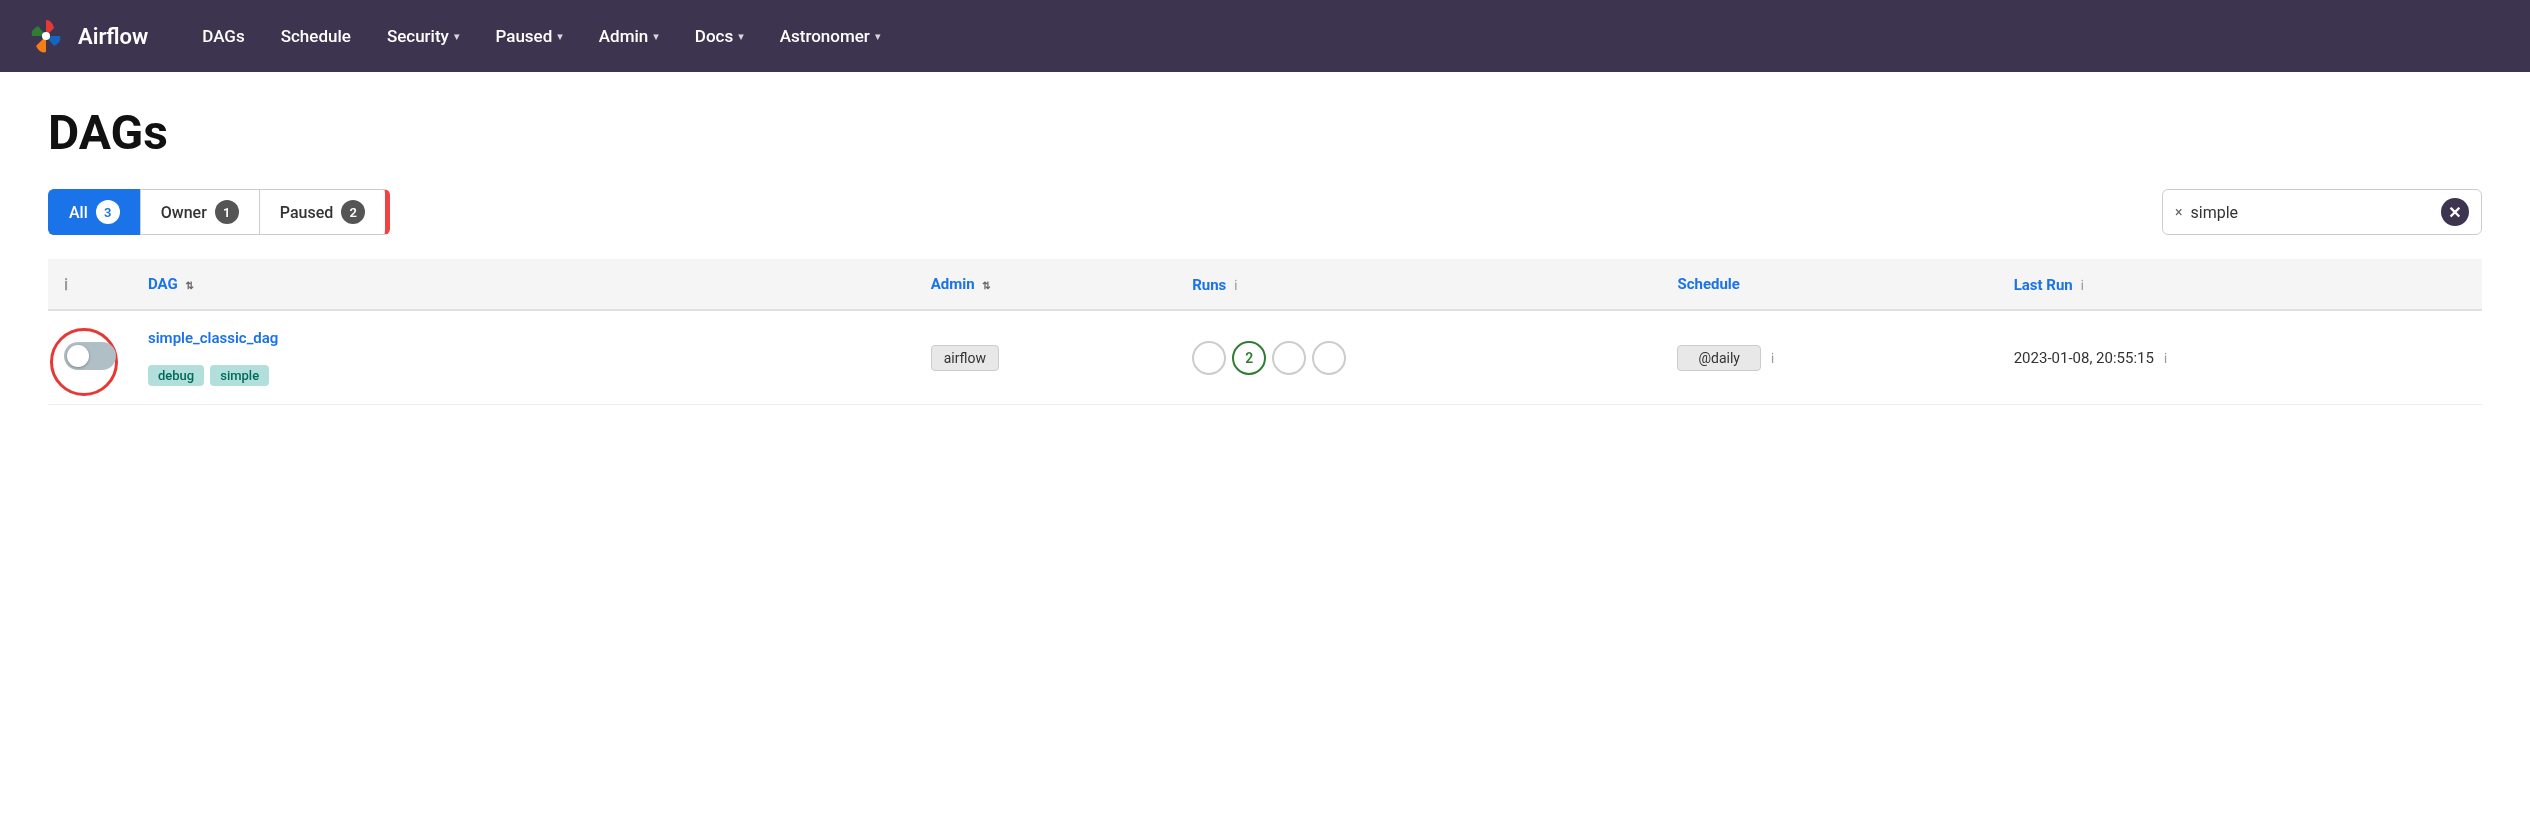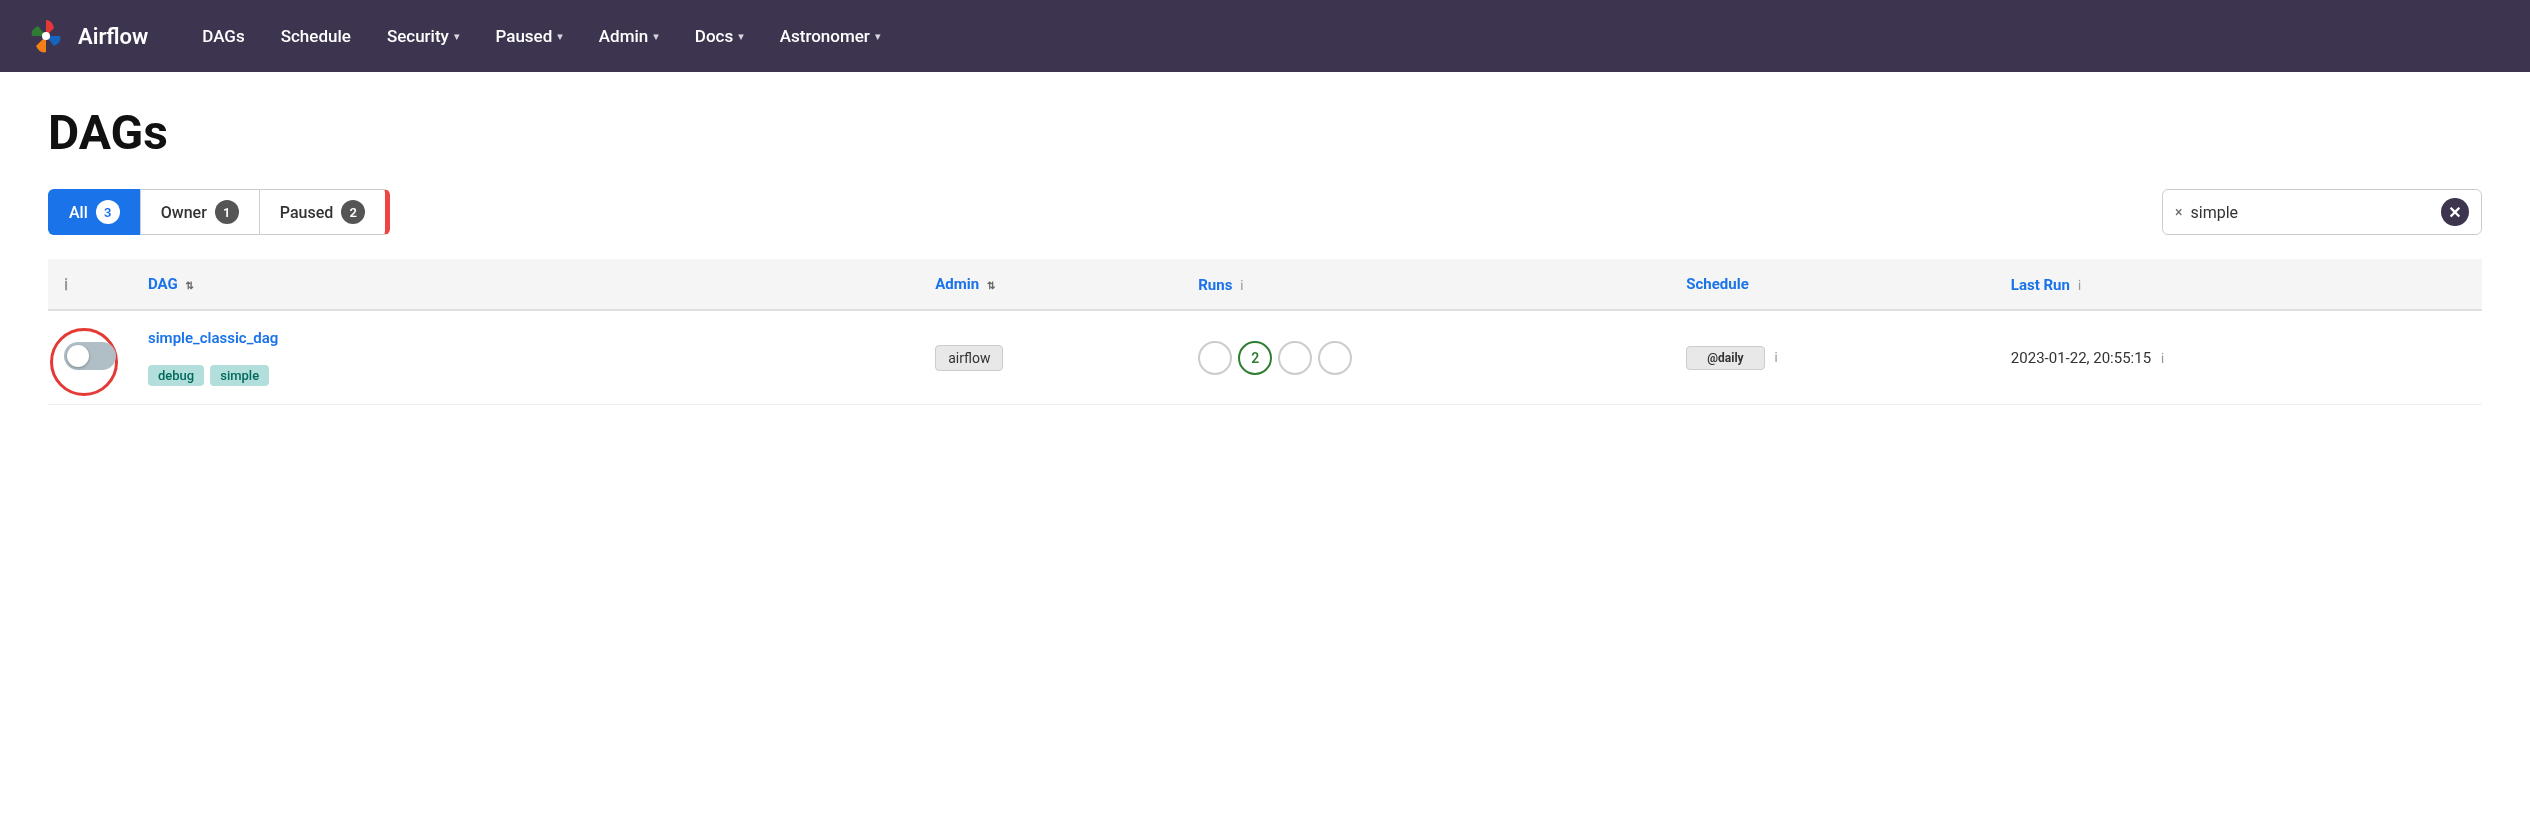--- a/index.html
+++ b/index.html
@@ -263,24 +263,23 @@
     }
     .run-circle.empty { border-color: #ccc; color: #ccc; }
     .run-circle.green { border-color: #2e7d32; color: #2e7d32; }
 
     
     .schedule-badge {
       background: #e8e8e8;
       border: 1px solid #ccc;
       border-radius: 4px;
       padding: 4px 20px;
-      font-size: 12px;
+      font-size: 14px;
       color: #333;
       display: inline-block;
-      font-weight: bold;
     }
     .schedule-info {
       color: #999;
       margin-left: 6px;
       font-size: 14px;
     }
 
     
     .last-run-text {
       color: #333;
@@ -431,19 +430,19 @@
             <div class="run-circle empty"></div>
           </div>
         </td>
 
         <td>
           <span class="schedule-badge">@daily</span>
           <span class="schedule-info">ℹ</span>
         </td>
 
         <td>
-          <span class="last-run-text">2023-01-22, 20:55:15</span>
+          <span class="last-run-text">2023-01-08, 20:55:15</span>
           <span class="last-run-info">ℹ</span>
         </td>
       </tr>
     </tbody>
   </table>
 </div>
 
 </body></html>

